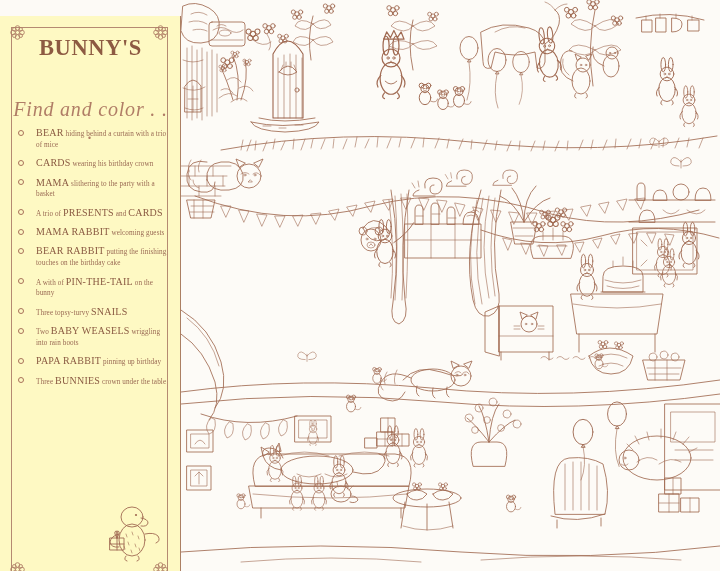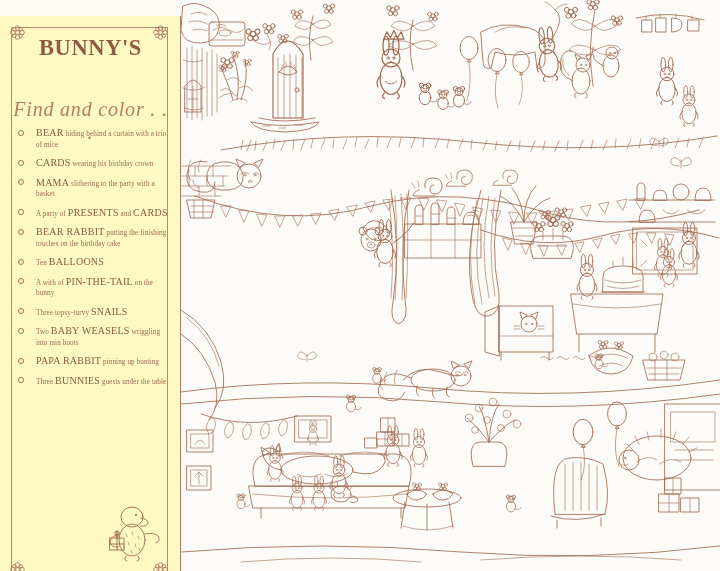--- a/index.html
+++ b/index.html
@@ -787,28 +787,28 @@
     <div id="title">
       <div>BUNNY'S</div>
     </div>
 
     <div id="subtitle">Find and color . . .</div>
 
     <div id="list">
         <div class="item"><span class="bullet"></span><span><span class="cap">BEAR</span><span class="sm"> hiding behind a curtain with a trio of mice</span></span></div>
         <div class="item"><span class="bullet"></span><span><span class="cap">CARDS</span><span class="sm"> wearing his birthday crown</span></span></div>
         <div class="item"><span class="bullet"></span><span><span class="cap">MAMA</span><span class="sm"> slithering to the party with a basket</span></span></div>
-        <div class="item"><span class="bullet"></span><span><span class="sm">A party of </span><span class="cap">PRESENTS</span><span class="sm"> and </span><span class="cap">CARDS</span></span></div>
+        <div class="item"><span class="bullet"></span><span><span class="sm">A trio of </span><span class="cap">PRESENTS</span><span class="sm"> and </span><span class="cap">CARDS</span></span></div>
+        <div class="item"><span class="bullet"></span><span><span class="cap">MAMA RABBIT</span><span class="sm"> welcoming guests</span></span></div>
         <div class="item"><span class="bullet"></span><span><span class="cap">BEAR RABBIT</span><span class="sm"> putting the finishing touches on the birthday cake</span></span></div>
-        <div class="item"><span class="bullet"></span><span><span class="sm">Ten </span><span class="cap">BALLOONS</span></span></div>
         <div class="item"><span class="bullet"></span><span><span class="sm">A with of </span><span class="cap">PIN-THE-TAIL</span><span class="sm"> on the bunny</span></span></div>
         <div class="item"><span class="bullet"></span><span><span class="sm">Three topsy-turvy </span><span class="cap">SNAILS</span></span></div>
         <div class="item"><span class="bullet"></span><span><span class="sm">Two </span><span class="cap">BABY WEASELS</span><span class="sm"> wriggling into rain boots</span></span></div>
-        <div class="item"><span class="bullet"></span><span><span class="cap">PAPA RABBIT</span><span class="sm"> pinning up bunting</span></span></div>
-        <div class="item"><span class="bullet"></span><span><span class="sm">Three </span><span class="cap">BUNNIES</span><span class="sm"> guests under the table</span></span></div>
+        <div class="item"><span class="bullet"></span><span><span class="cap">PAPA RABBIT</span><span class="sm"> pinning up birthday</span></span></div>
+        <div class="item"><span class="bullet"></span><span><span class="sm">Three </span><span class="cap">BUNNIES</span><span class="sm"> crown under the table</span></span></div>
       </div>
 
     <div id="mole">
       <svg viewBox="0 0 64 64">
         <g fill="none" stroke="#a06a52" stroke-width=".9" stroke-linecap="round" stroke-linejoin="round">
           <ellipse cx="28" cy="40" rx="13" ry="16"></ellipse>
           <ellipse cx="28" cy="17" rx="11" ry="10"></ellipse>
           <path d="M37 18 q7 1 7 5 q-1 4 -7 3"></path>
           <circle cx="32" cy="15" r="1.1" fill="#a06a52" stroke="none"></circle>
           <path d="M15 34 q-8 2 -9 8 q1 6 9 5"></path>

